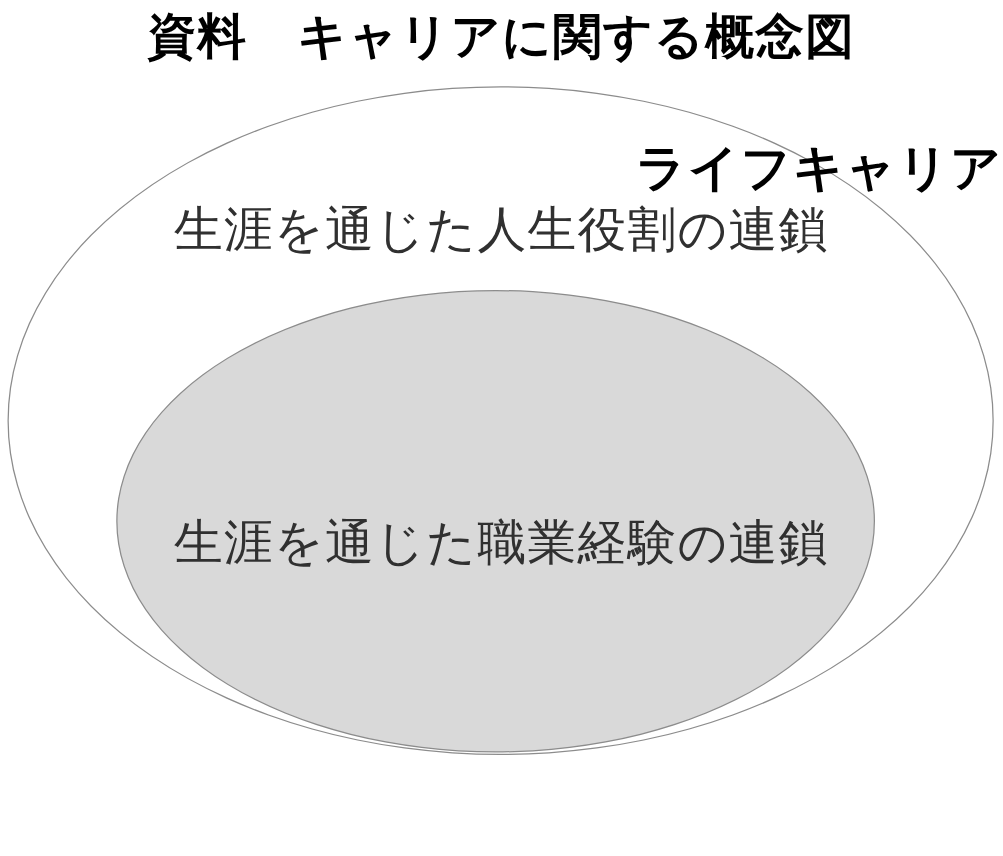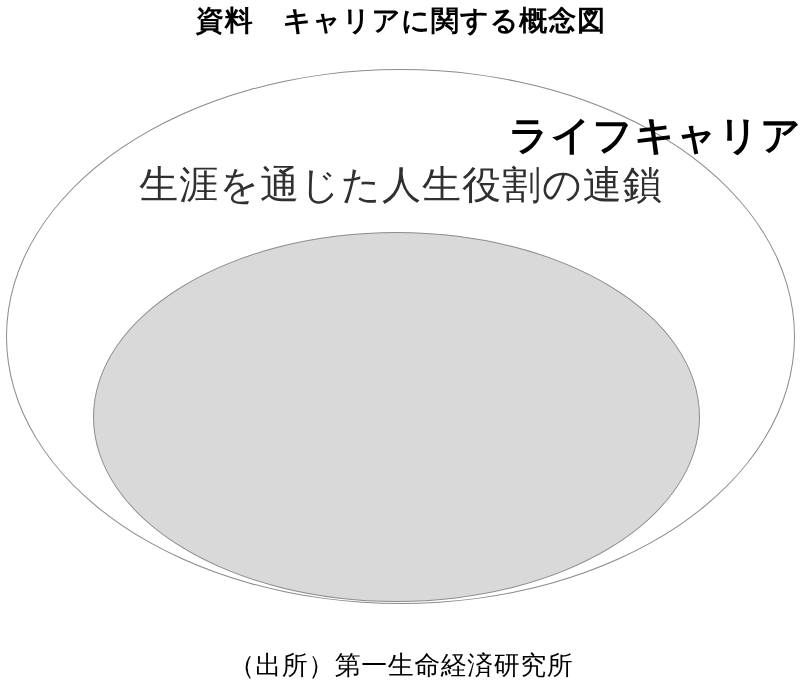--- a/index.html
+++ b/index.html
@@ -20,21 +20,21 @@
     background:#ffffff;
     overflow:hidden;
     font-family:"Liberation Sans","DejaVu Sans",sans-serif;
   }
   .diagram-title{
     position:absolute;
     top:2px;
     left:0;
     width:100%;
     text-align:center;
-    font-size:28px;
+    font-size:39px;
     font-weight:bold;
     color:var(--text-strong);
     letter-spacing:1px;
     white-space:pre;
   }
   .ellipse{
     position:absolute;
     border-radius:50%;
     box-sizing:border-box;
   }
@@ -100,16 +100,16 @@
 
   <div class="ellipse outer"></div>
 
   <div class="ellipse inner"></div>
 
   <div class="heading life-heading">ライフキャリア</div>
 
   <div class="subheading life-subheading">生涯を通じた人生役割の連鎖</div>
 
 
+  <div class="subheading work-subheading">生涯を通じた職業経験の連鎖</div>
 
-  <div class="source-note">（出所）第一生命経済研究所</div>
 
 </div>
 
 </body></html>

